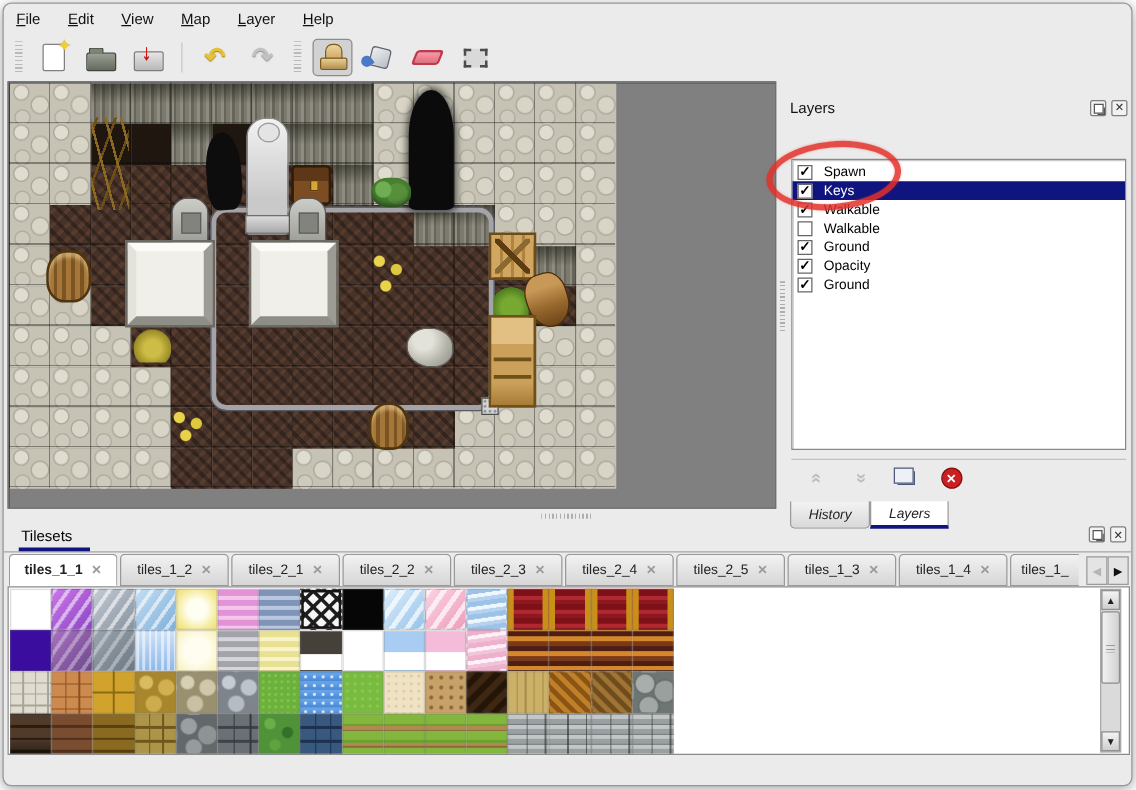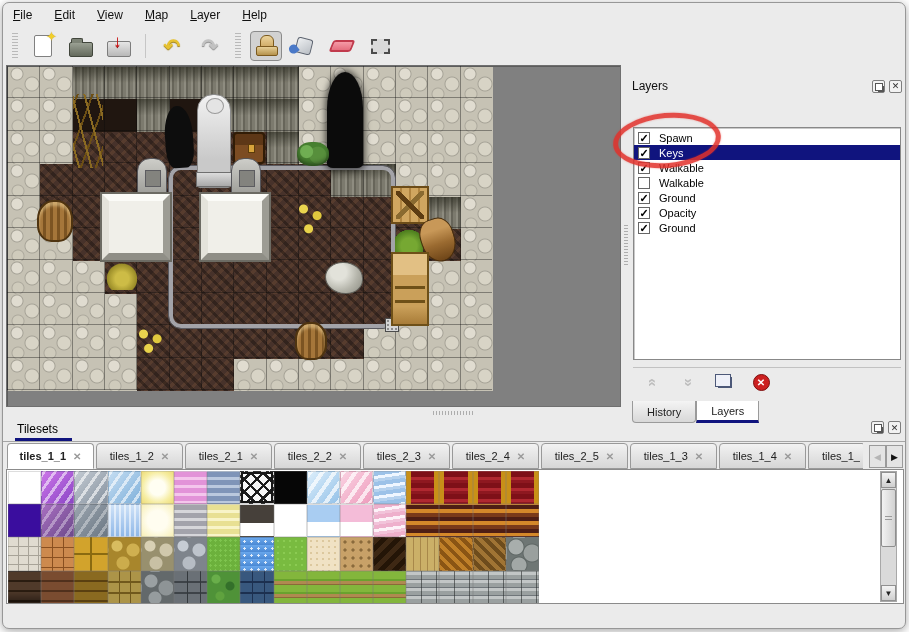--- a/index.html
+++ b/index.html
@@ -107,33 +107,33 @@
   .cbox { width:12px; height:12px; background:#fff; border:1px solid #666; margin-right:9px; font-size:11px; line-height:10px; font-weight:bold; color:#000; text-align:center; flex:none; }
   .lp-btns { position:absolute; left:3px; top:292px; right:3px; height:30px; border-top:1px solid #c2c2c2; display:flex; align-items:center; gap:12px; padding-left:8px; }
   .lp-btn { width:24px; height:24px; display:flex; align-items:center; justify-content:center; position:relative; }
   .chev { font-size:15px; color:#bdbdbd; font-weight:bold; }
   .chev.up { transform:rotate(90deg); }
   .chev.down { transform:rotate(90deg); }
   .ic-dup { width:14px; height:11px; background:#d4daee; border:1px solid #4c5878; position:relative; }
   .ic-dup::before { content:""; position:absolute; left:-4px; top:-4px; width:14px; height:11px; background:#eef0f8; border:1px solid #4c5878; }
   .ic-del { width:17px; height:17px; border-radius:50%; background:#cc2020; border:1px solid #7e0e0e; color:#fff; font-size:10px; font-weight:bold; display:flex; align-items:center; justify-content:center; }
   .lp-tabs { position:absolute; left:2px; top:326px; display:flex; }
-  .ptab { height:22px; padding:0 14px; display:flex; align-items:center; font-size:11px; background:linear-gradient(180deg,#f4f4f4,#d8d8d8); border:1px solid #9a9a9a; border-top:none; border-radius:0 0 4px 4px; color:#222; }
+  .ptab { height:22px; padding:0 14px; display:flex; align-items:center; font-size:11px; background:linear-gradient(180deg,#f4f4f4,#d8d8d8); border:1px solid #9a9a9a; border-top:none; border-radius:0 0 4px 4px; color:#222;font-style:italic; }
   .ptab.active { background:#fff; border-bottom:3px solid #10147e; border-radius:0; }
 
   
   .tilesets-panel { position:absolute; left:0; top:415px; width:904px; height:186px; font-size:11px; }
   .ts-head { position:absolute; left:0; top:0; right:0; height:24px; border-bottom:1px solid #a5a5a5; display:flex; align-items:center; }
   .ts-title { margin-left:12px; padding:4px 14px 2px 2px; font-size:12px; border-bottom:3px solid #10147e;text-align:right; }
   .ts-head-icons { position:absolute; right:6px; top:3px; display:flex; }
   .ts-tabs { position:absolute; left:4px; top:25px; right:44px; height:26px; display:flex; overflow:hidden; }
   .ts-tab { flex:none; width:87px; height:26px; display:flex; align-items:center; justify-content:center; gap:7px;
     background:linear-gradient(180deg,#f2f2f2,#d6d6d6); border:1px solid #999; border-radius:4px 4px 0 0; margin-right:2px; color:#222; }
   .ts-tab.active { background:#fff; border-bottom:1px solid #fff; font-weight:bold; }
-  .ts-tab.truncated { width:58px; overflow:hidden; justify-content:center; padding-left:8px; }
+  .ts-tab.truncated { width:58px; overflow:hidden; justify-content:flex-start; padding-left:8px; }
   .tab-x { color:#9a9a9a; font-size:10px; font-weight:bold; }
   .ts-nav { position:absolute; right:4px; top:27px; display:flex; }
   .nav-btn { width:17px; height:23px; background:#e4e4e4; border:1px solid #9a9a9a; display:flex; align-items:center; justify-content:center; font-size:9px; color:#111; }
   .nav-btn.disabled { color:#b5b5b5; }
   .palette-wrap { position:absolute; left:3px; top:51px; right:3px; bottom:0; background:#fff; border:1px solid #8b8b8b; overflow:hidden; }
   .palette { position:absolute; left:1px; top:1px; display:grid; grid-template-columns:repeat(16,33.2px); grid-auto-rows:33.2px; gap:0; }
   .pt { border:0.5px solid rgba(120,120,120,.25); }
   .vscroll { position:absolute; right:6px; top:1px; width:17px; bottom:1px; background:#dadada; border:1px solid #a8a8a8; }
   .vs-btn { position:absolute; left:0; width:15px; height:16px; background:linear-gradient(180deg,#f4f4f4,#cfcfcf); border:1px solid #909090; font-size:8px; display:flex; align-items:center; justify-content:center; color:#222; }
   .vs-up { top:0; } .vs-down { bottom:0; }

